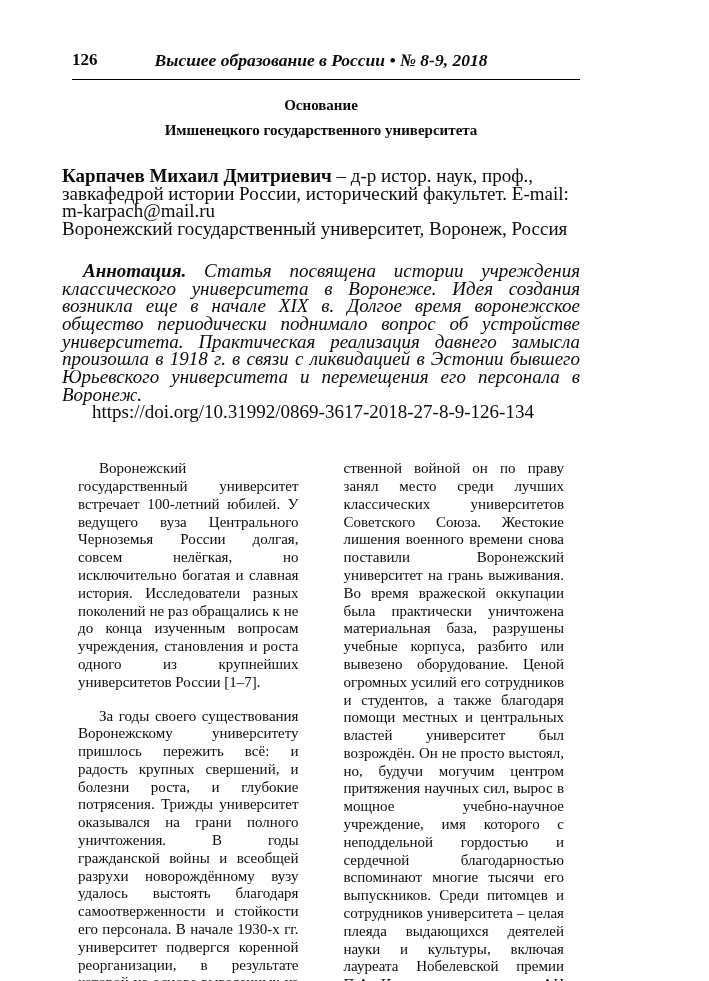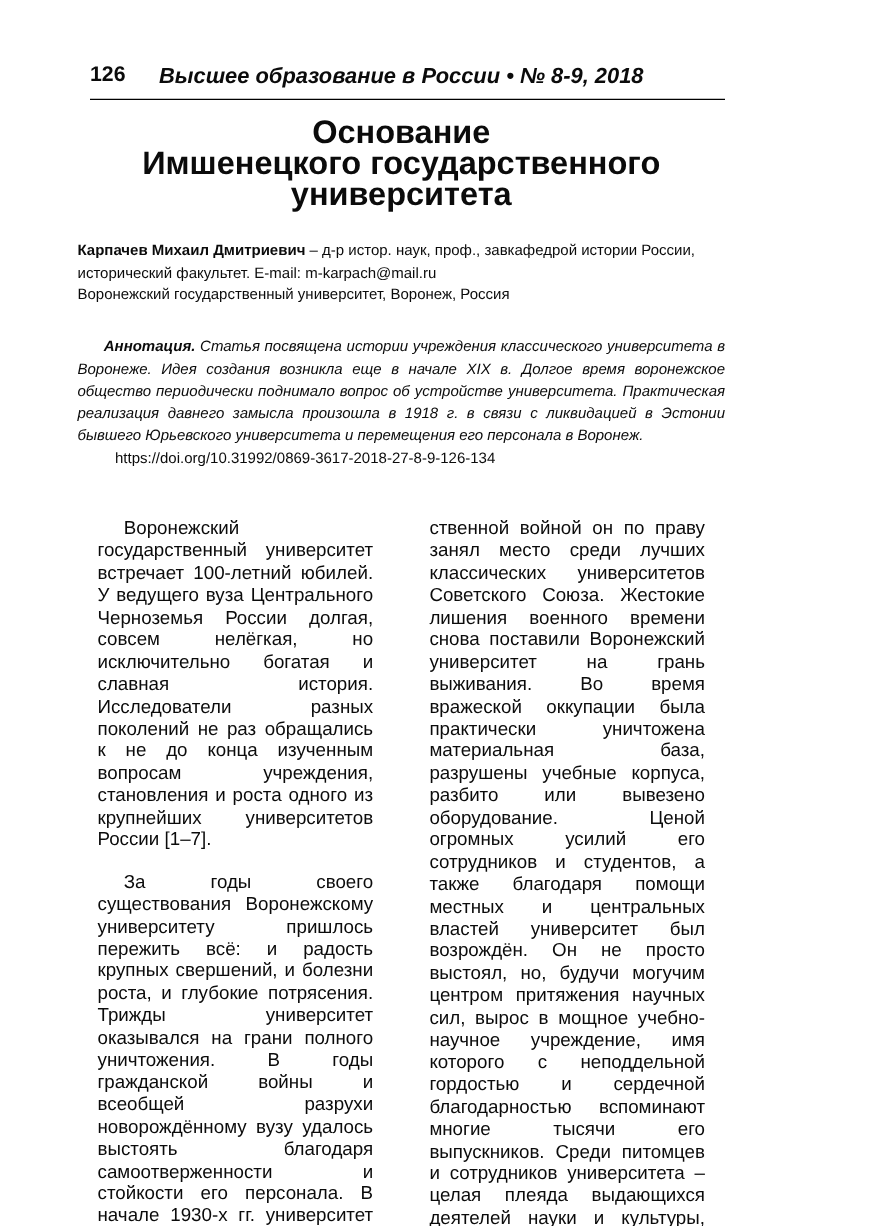--- a/index.html
+++ b/index.html
@@ -8,21 +8,21 @@
     background: #ffffff;
   }
   .page {
     position: relative;
     width: 641px;
     height: 981px;
     box-sizing: border-box;
     background: #ffffff;
     color: #0b0b0b;
     padding: 50px 61px 0 62px;
-    font-family: Liberation Sans, sans-serif;
+    font-family: Liberation Serif, serif;
     overflow: hidden;
   }
   
   .page-header {
     position: relative;
     height: 22px;
   }
   .page-number {
     position: absolute;
     left: 10px;
@@ -42,36 +42,36 @@
   }
   .header-rule {
     border: none;
     border-top: 1.8px solid #000;
     margin: 7px 0 0 10px;
   }
   
   .article-title {
     margin: 13px 0 0 0;
     text-align: center;
-    font-size: 26px;
+    font-size: 15px;
     font-weight: bold;
     line-height: 25px;
   }
   
   .author-block {
     margin-top: 23px;
     font-size: 15px;
     line-height: 17.7px;
   }
   .author-block p { margin: 0; }
   .author-name { font-weight: bold; }
   .address-label { font-style: italic; }
   
   .meta-block {
-    font-size: 12px;
+    font-size: 19px;
     line-height: 17.7px;
     margin-top: 24px;
   }
   .abstract {
     margin: 16px 0 0 0;
     font-style: italic;
     text-indent: 21px;
     text-align: justify;
   }
   .keywords {

